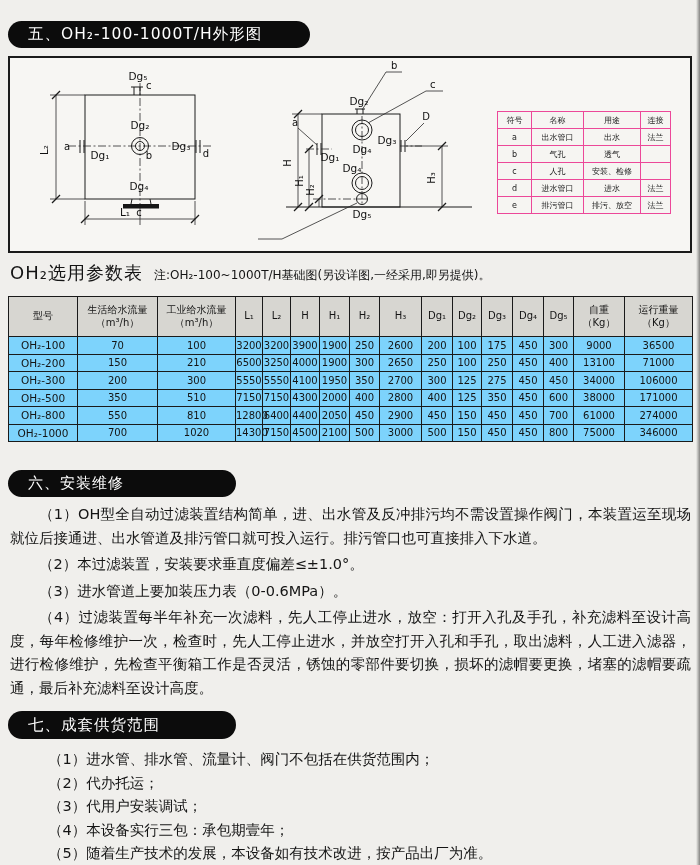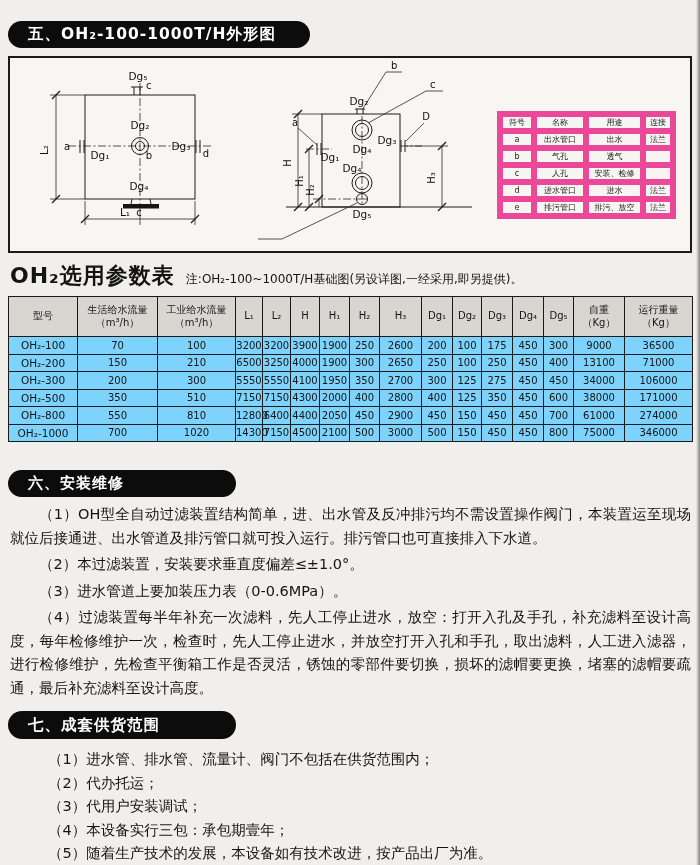--- a/index.html
+++ b/index.html
@@ -7,45 +7,45 @@
   .page{
     position:relative;width:700px;height:865px;margin:0 auto;
     background:#f0efec;color:#141414;overflow:hidden;
     font-family:"DejaVu Sans","Liberation Sans",sans-serif;
   }
   .page-edge{position:absolute;right:0;top:0;width:4px;height:100%;
     background:linear-gradient(to right,rgba(0,0,0,0),rgba(0,0,0,.45));}
 
   
   .banner{position:absolute;background:#0c0c0c;color:#fff;border-radius:14px;
-    display:flex;align-items:center;padding-left:20px;font-weight:bold;}
+    display:flex;align-items:center;padding-left:20px;font-weight:normal;}
   .banner span{letter-spacing:1px;}
   .banner5{left:8px;top:21px;width:302px;height:27px;font-size:15.5px;}
   .banner6{left:8px;top:470px;width:228px;height:27px;font-size:15px;}
   .banner7{left:8px;top:711px;width:228px;height:28px;font-size:15.5px;}
 
   
   .panel{position:absolute;left:8px;top:56px;width:684px;height:197px;
     border:2px solid #1a1a1a;background:#f7f6f3;}
   .panel svg{position:absolute;left:0;top:0;}
   .panel svg text{fill:#101010;font-family:"DejaVu Sans","Liberation Sans",sans-serif;}
   .ln{stroke:#1c1c1c;stroke-width:1;fill:none}
   .thin{stroke:#2a2a2a;stroke-width:.8;fill:none}
   .cl{stroke:#2a2a2a;stroke-width:.8;fill:none;stroke-dasharray:8 2.5 2 2.5}
   .tick{stroke:#1c1c1c;stroke-width:1.2}
   .t10{font-size:10px}.t11{font-size:10.5px}
 
   
   .legend{position:absolute;left:487px;top:53px;border-collapse:collapse;background:#f6f5f2;}
-  .legend th,.legend td{border:6px solid #ec4899;font-size:8px;font-weight:normal;
+  .legend th,.legend td{border:1px solid #ec4899;font-size:8px;font-weight:normal;
     text-align:center;height:17px;padding:0 1px;color:#222;}
 
   
   .param-head{position:absolute;left:10px;top:261px;width:684px;white-space:nowrap;}
-  .param-head h2{display:inline;font-size:22px;font-weight:bold;letter-spacing:1px;}
+  .param-head h2{display:inline;font-size:18px;font-weight:normal;letter-spacing:1px;}
   .param-head .note{font-size:12px;margin-left:6px;}
 
   
   .param{position:absolute;left:8px;top:296px;width:684px;border-collapse:collapse;
     table-layout:fixed;background:#7dd3fc;}
   .param th{background:#d7d6d1;font-weight:normal;font-size:10px;line-height:1.25;
     white-space:pre-line;border:1px solid #1a1a1a;height:40px;padding:0;}
   .param td{font-size:10px;text-align:center;border:1px solid #1a1a1a;height:17.5px;padding:0;}
   .param tbody td:first-child{font-size:10.5px;}
 

